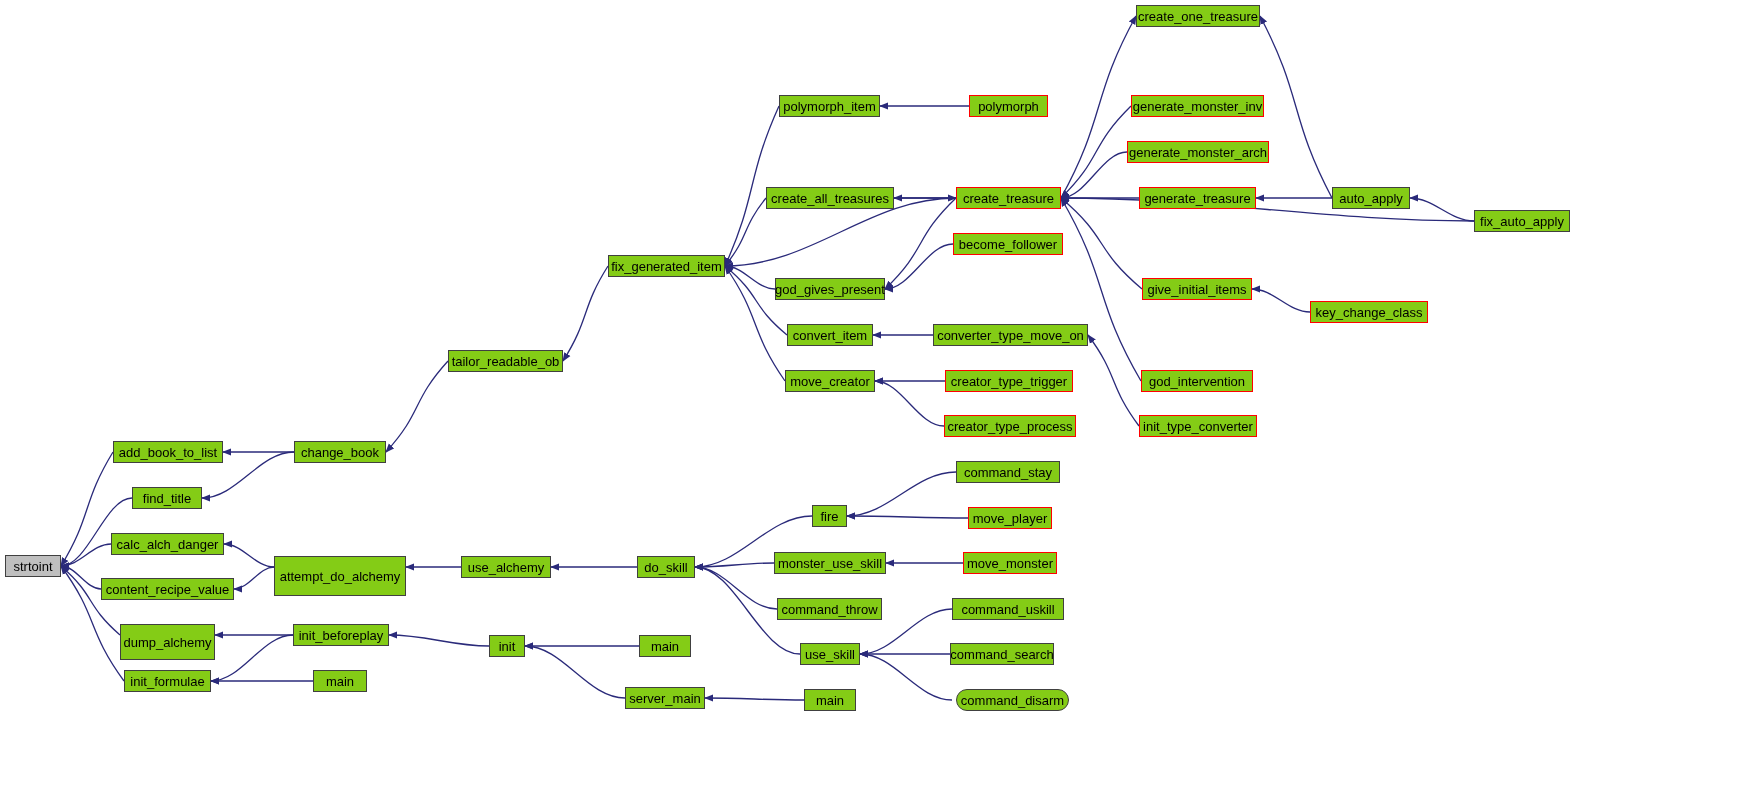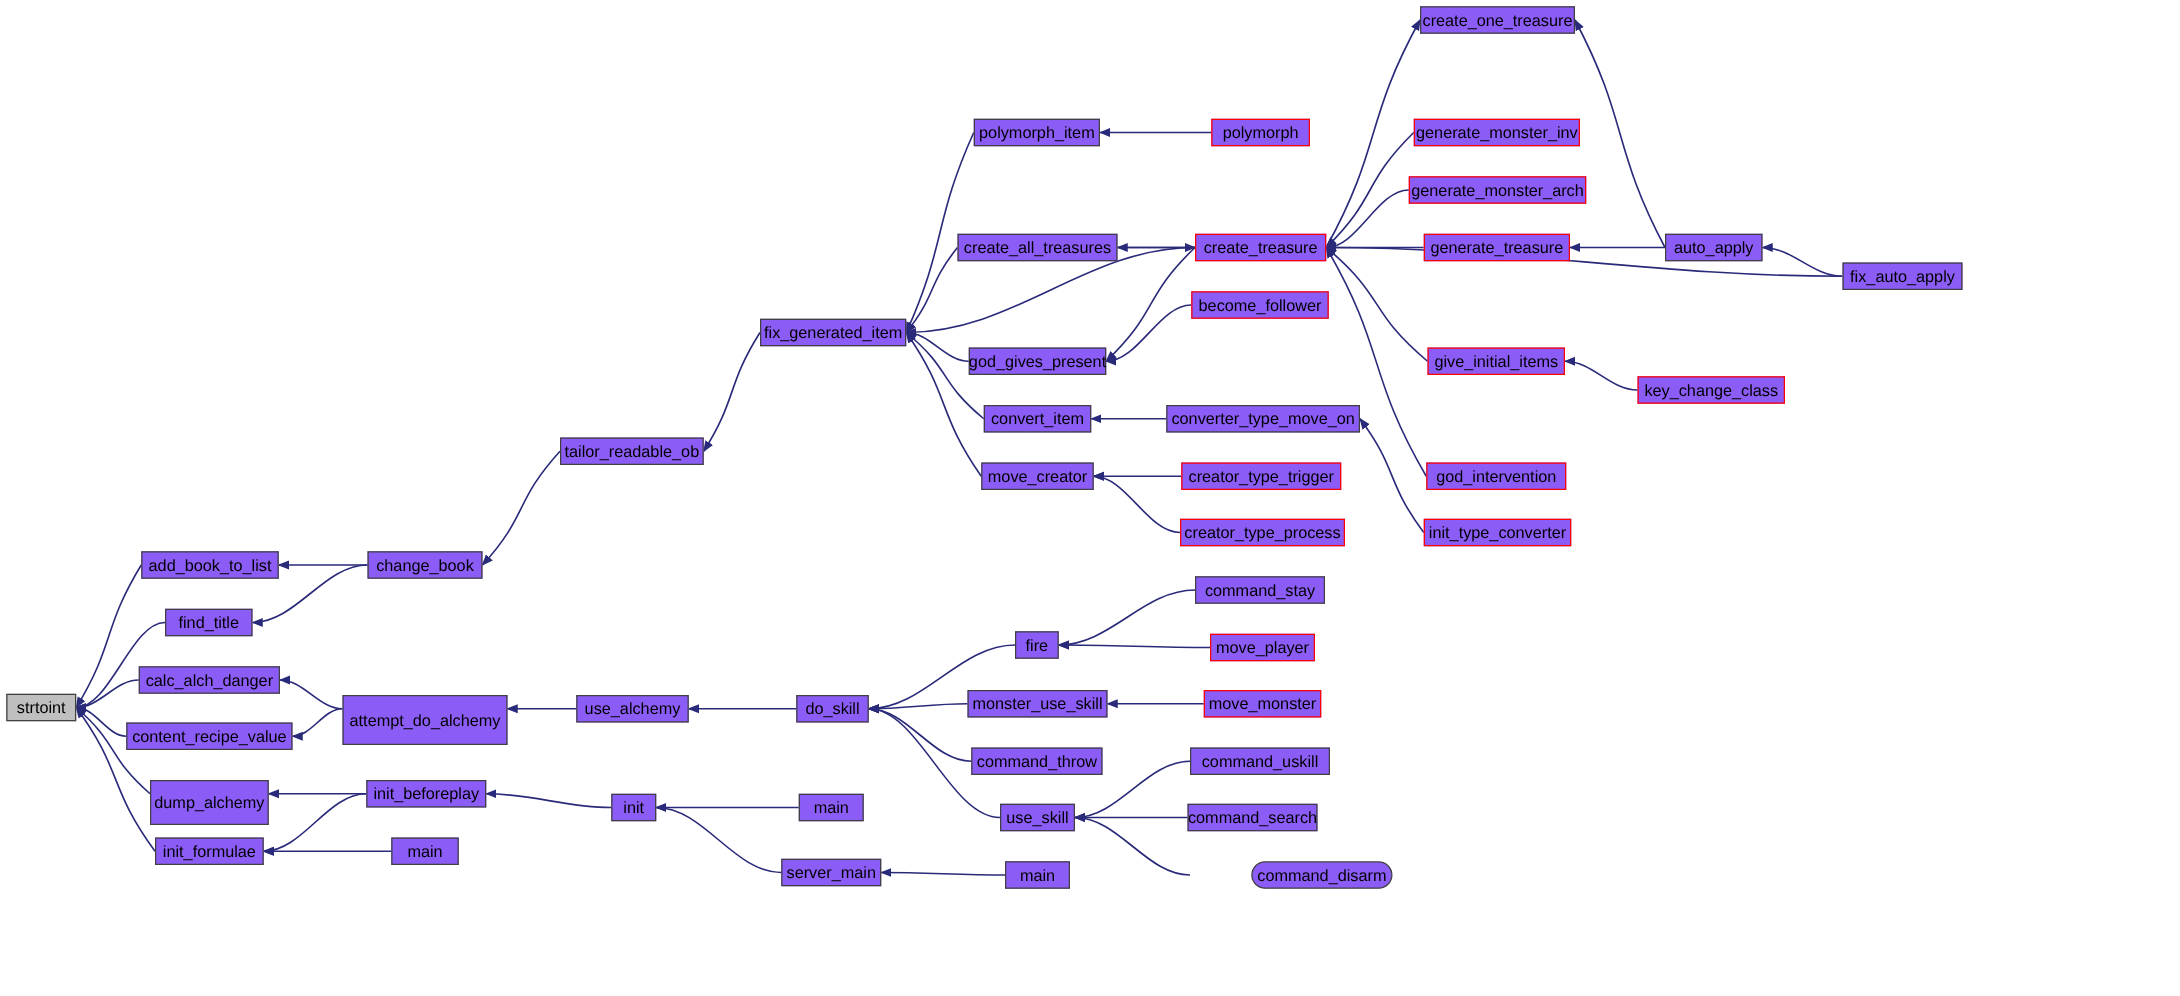--- a/index.html
+++ b/index.html
@@ -4,21 +4,21 @@
 <title>Call Graph</title>
 <style>
   html,body{margin:0;padding:0;background:#ffffff;}
   body{font-family:"Liberation Sans","DejaVu Sans",sans-serif;}
   #graph{position:relative;width:1744px;height:797px;background:#fff;overflow:hidden;}
   #edges{position:absolute;left:0;top:0;width:1744px;height:797px;pointer-events:none;}
   .node{
     position:absolute;
     box-sizing:border-box;
     display:flex;align-items:center;justify-content:center;
-    background:#8b5cf6;
+    background:#84cc16;
     font-size:13px;
     line-height:1;
     color:#000;
     white-space:nowrap;
     border:1px solid #404040;
     z-index:2;
   }
   .node.red{border:1px solid #ff0000;}
   .node.current{background:#bfbfbf;border:1px solid #404040;}
   .node span{display:block;transform:translateY(-0.5px);}
@@ -201,21 +201,21 @@
     </div>
     <div class="node red" style="left: 963px; top: 552px; width: 94px; height: 22px;">
       <span>move_monster</span>
     </div>
     <div class="node" style="left: 952px; top: 598px; width: 112px; height: 22px;">
       <span>command_uskill</span>
     </div>
     <div class="node" style="left: 950px; top: 643px; width: 104px; height: 22px;">
       <span>command_search</span>
     </div>
-    <div class="node" style="left: 1001px; top: 689px; width: 113px; height: 22px; border-radius: 11px;">
+    <div class="node" style="left: 956px; top: 689px; width: 113px; height: 22px; border-radius: 11px;">
       <span>command_disarm</span>
     </div>
     <div class="node" style="left: 1136px; top: 5px; width: 124px; height: 22px;">
       <span>create_one_treasure</span>
     </div>
     <div class="node red" style="left: 1131px; top: 95px; width: 133px; height: 22px;">
       <span>generate_monster_inv</span>
     </div>
     <div class="node red" style="left: 1127px; top: 141px; width: 142px; height: 22px;">
       <span>generate_monster_arch</span>

